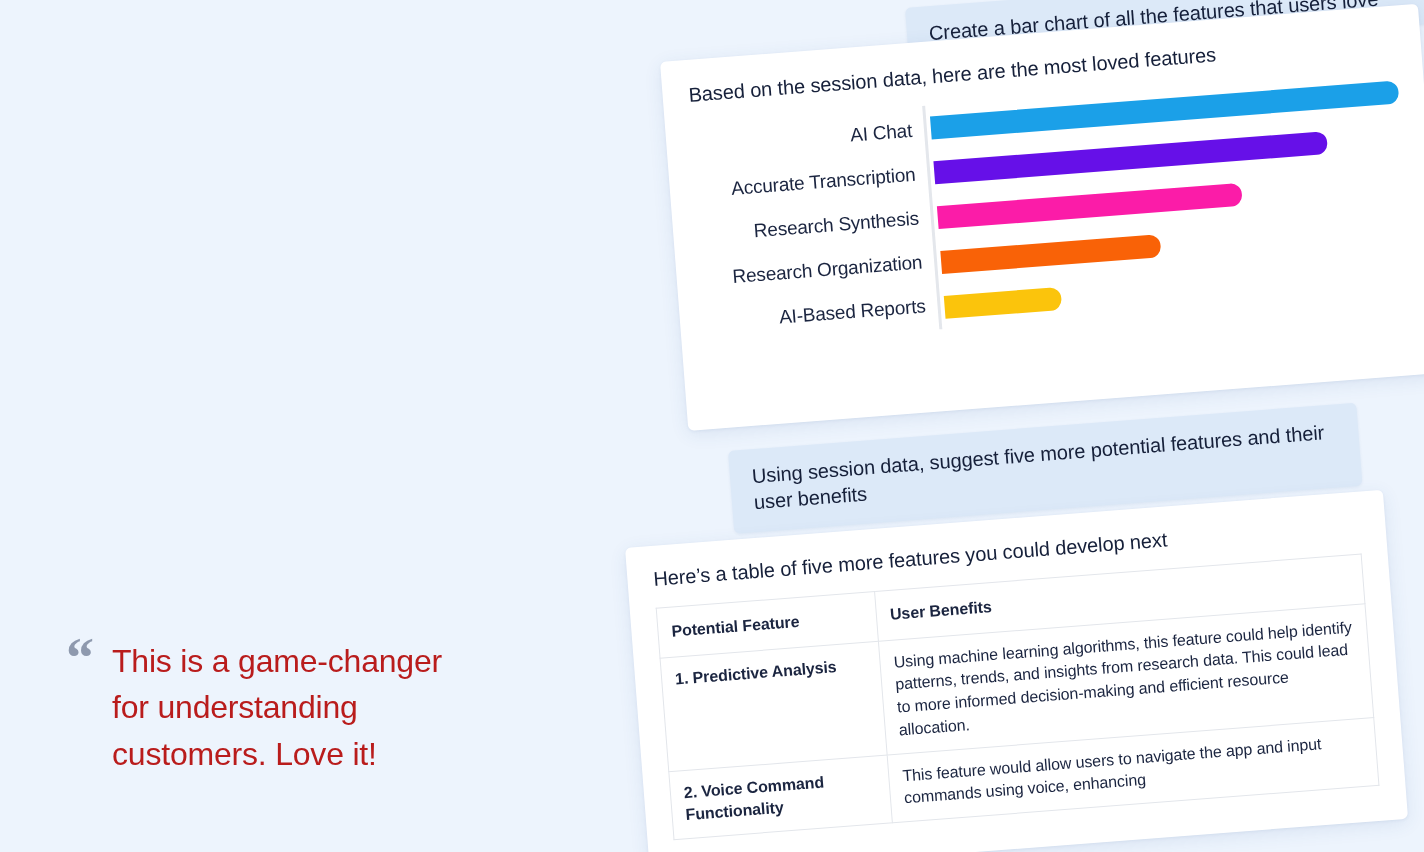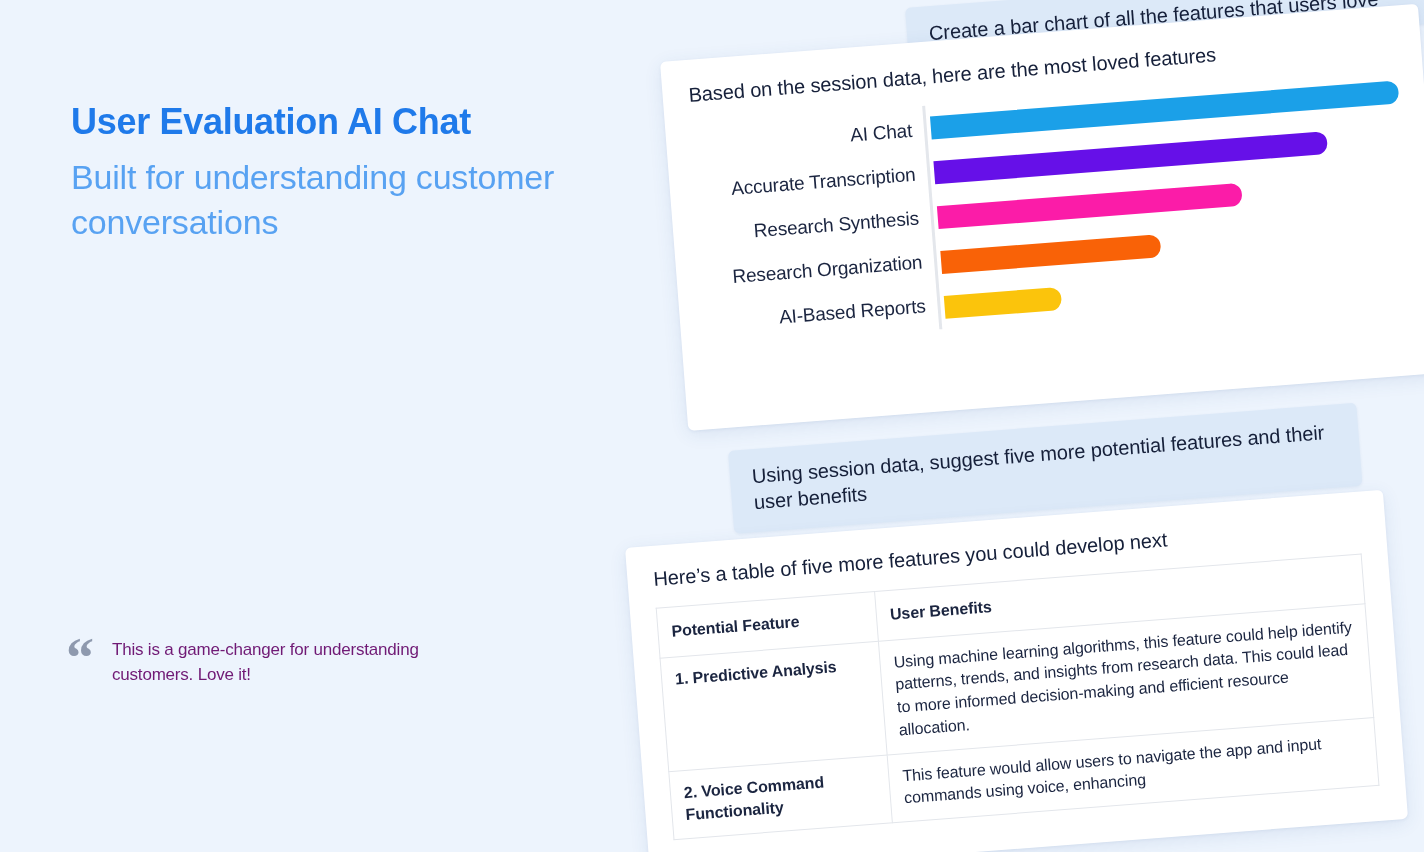--- a/index.html
+++ b/index.html
@@ -56,23 +56,23 @@
   .quote-mark {
     font-family: "Liberation Serif", serif;
     font-size: 56px;
     font-weight: bold;
     line-height: 0.72;
     color: #8e99ae;
     margin-right: 18px;
     user-select: none;
   }
   .quote-text {
-    font-size: 17px;
+    font-size: 32px;
     line-height: 1.45;
-    color: #701a75;
+    color: #b91c1c;
     max-width: 330px;
     letter-spacing: -0.2px;
   }
 
   
   .mockups {
     position: absolute;
     left: 600px;
     top: 0;
     width: 824px;
@@ -213,24 +213,20 @@
     font-weight: bold;
   }
   col.col-feature { width: 31%; }
   col.col-benefit { width: 69%; }
 </style>
 </head>
 <body style="background: rgb(237, 244, 253);">
 
 <div class="left-col">
 
-  <div class="headline">
-    <h1 class="headline-title" style="color: rgb(31, 122, 234);">User Evaluation AI Chat</h1>
-    <p class="headline-sub" style="color: rgb(88, 162, 242);">Built for understanding customer conversations</p>
-  </div>
 
   <div class="quote-block">
     <span class="quote-mark" style="color: rgb(142, 153, 174);">“</span>
     <div class="quote-text">This is a game-changer for understanding customers. Love it!</div>
   </div>
 
 </div>
 
 <div class="mockups">
 

